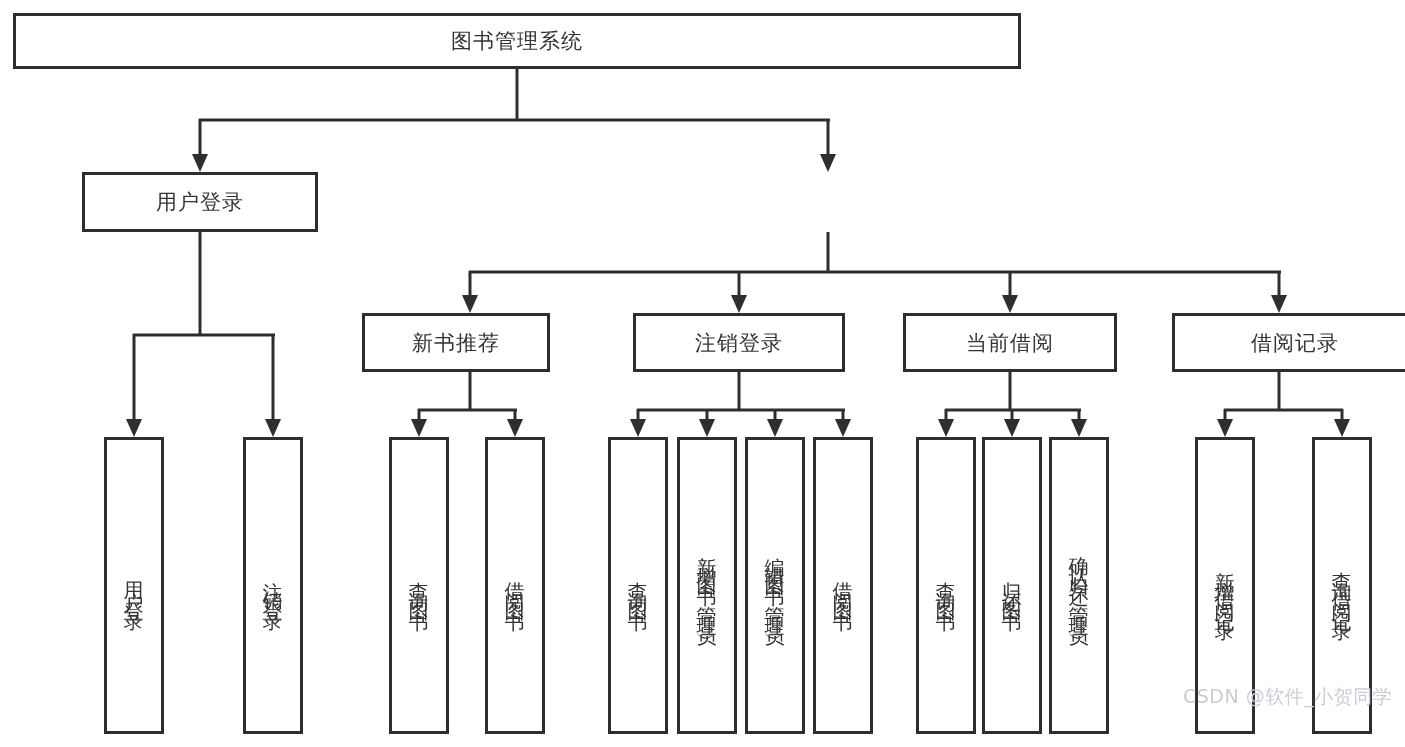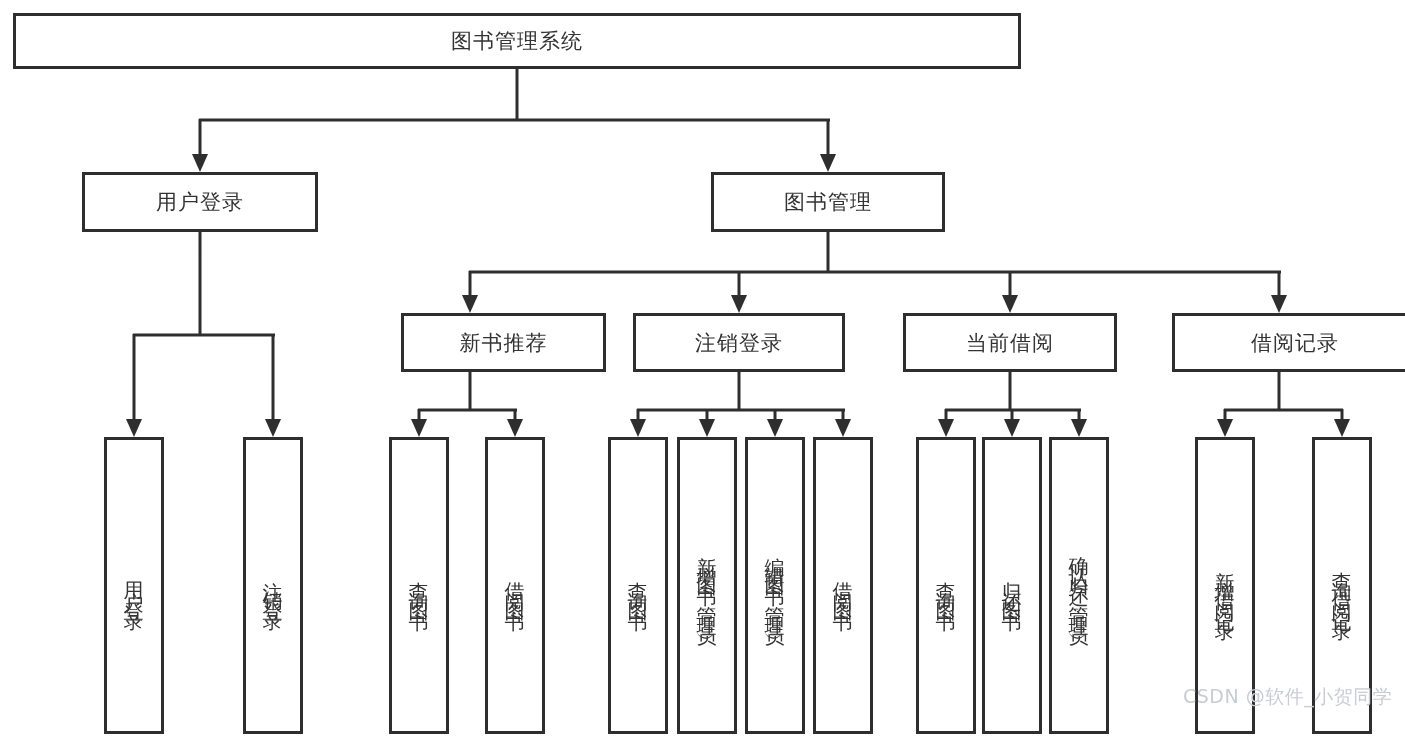--- a/index.html
+++ b/index.html
@@ -111,25 +111,22 @@
     <polygon points="1334,419 1350,419 1342,437"></polygon>
   </svg>
 
   <div class="box" style="left:13px;top:13px;width:1008px;height:56px;">
     <span class="h-label">图书管理系统</span>
   </div>
 
   <div class="box" style="left:82px;top:172px;width:236px;height:60px;">
     <span class="h-label">用户登录</span>
   </div>
-  <div class="box" style="left:711px;top:172px;width:234px;height:60px;">
-    <span class="h-label">图书管理</span>
-  </div>
 
-  <div class="box" style="left:362px;top:313px;width:205px;height:59px;margin-left:39px;">
+  <div class="box" style="left:362px;top:313px;width:188px;height:59px;">
     <span class="h-label">新书推荐</span>
   </div>
   <div class="box" style="left:633px;top:313px;width:212px;height:59px;">
     <span class="h-label">注销登录</span>
   </div>
   <div class="box" style="left:903px;top:313px;width:214px;height:59px;justify-content:center;">
     <span class="h-label">当前借阅</span>
   </div>
   <div class="box" style="left:1172px;top:313px;width:246px;height:59px;">
     <span class="h-label">借阅记录</span>

